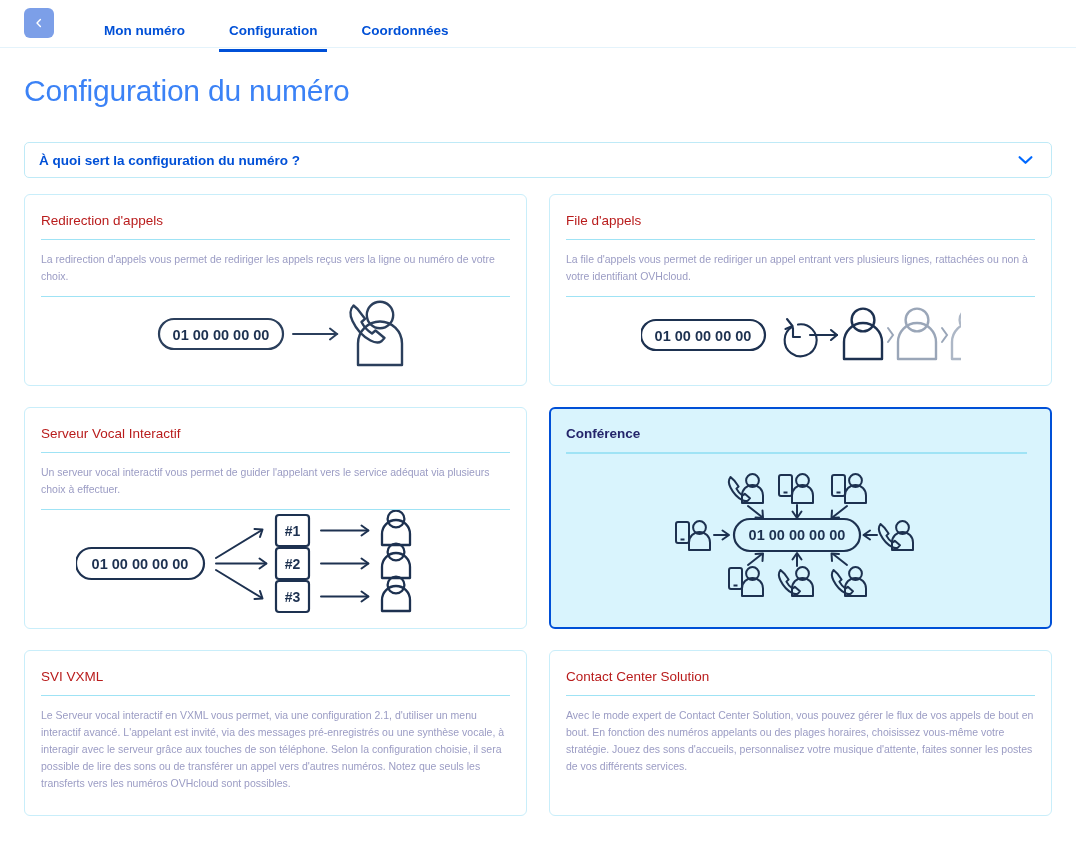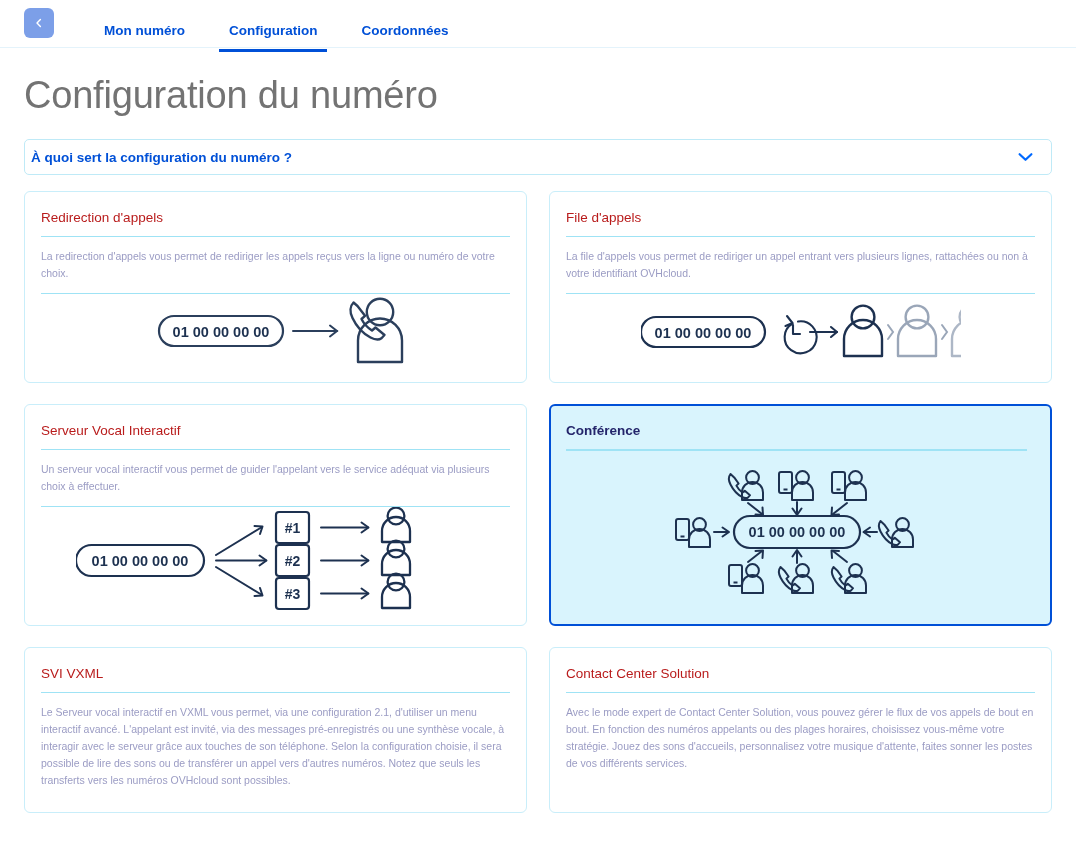--- a/index.html
+++ b/index.html
@@ -48,35 +48,35 @@
     content: "";
     position: absolute;
     left: 12px; right: 12px; bottom: 0;
     height: 3px;
     background: #0050d7;
   }
 
   
   .page-title {
     margin: 26px 0 0 24px;
-    font-size: 38px;
+    font-size: 30px;
     font-weight: normal;
-    color: #737373;
+    color: #3b82f6;
     letter-spacing: -0.2px;
   }
 
   
   .accordion {
-    margin: 22px 24px 0 24px;
+    margin: 34px 24px 0 24px;
     height: 36px;
     border: 1px solid #bfeaf7;
     border-radius: 5px;
     background: #ffffff;
     display: flex; align-items: center;
-    padding: 0 18px 0 6px;
+    padding: 0 18px 0 14px;
     cursor: pointer;
   }
   .accordion-label {
     flex: 1;
     font-size: 13.5px;
     font-weight: bold;
     color: #0050d7;
   }
   .chev-down { display:block; }
 

